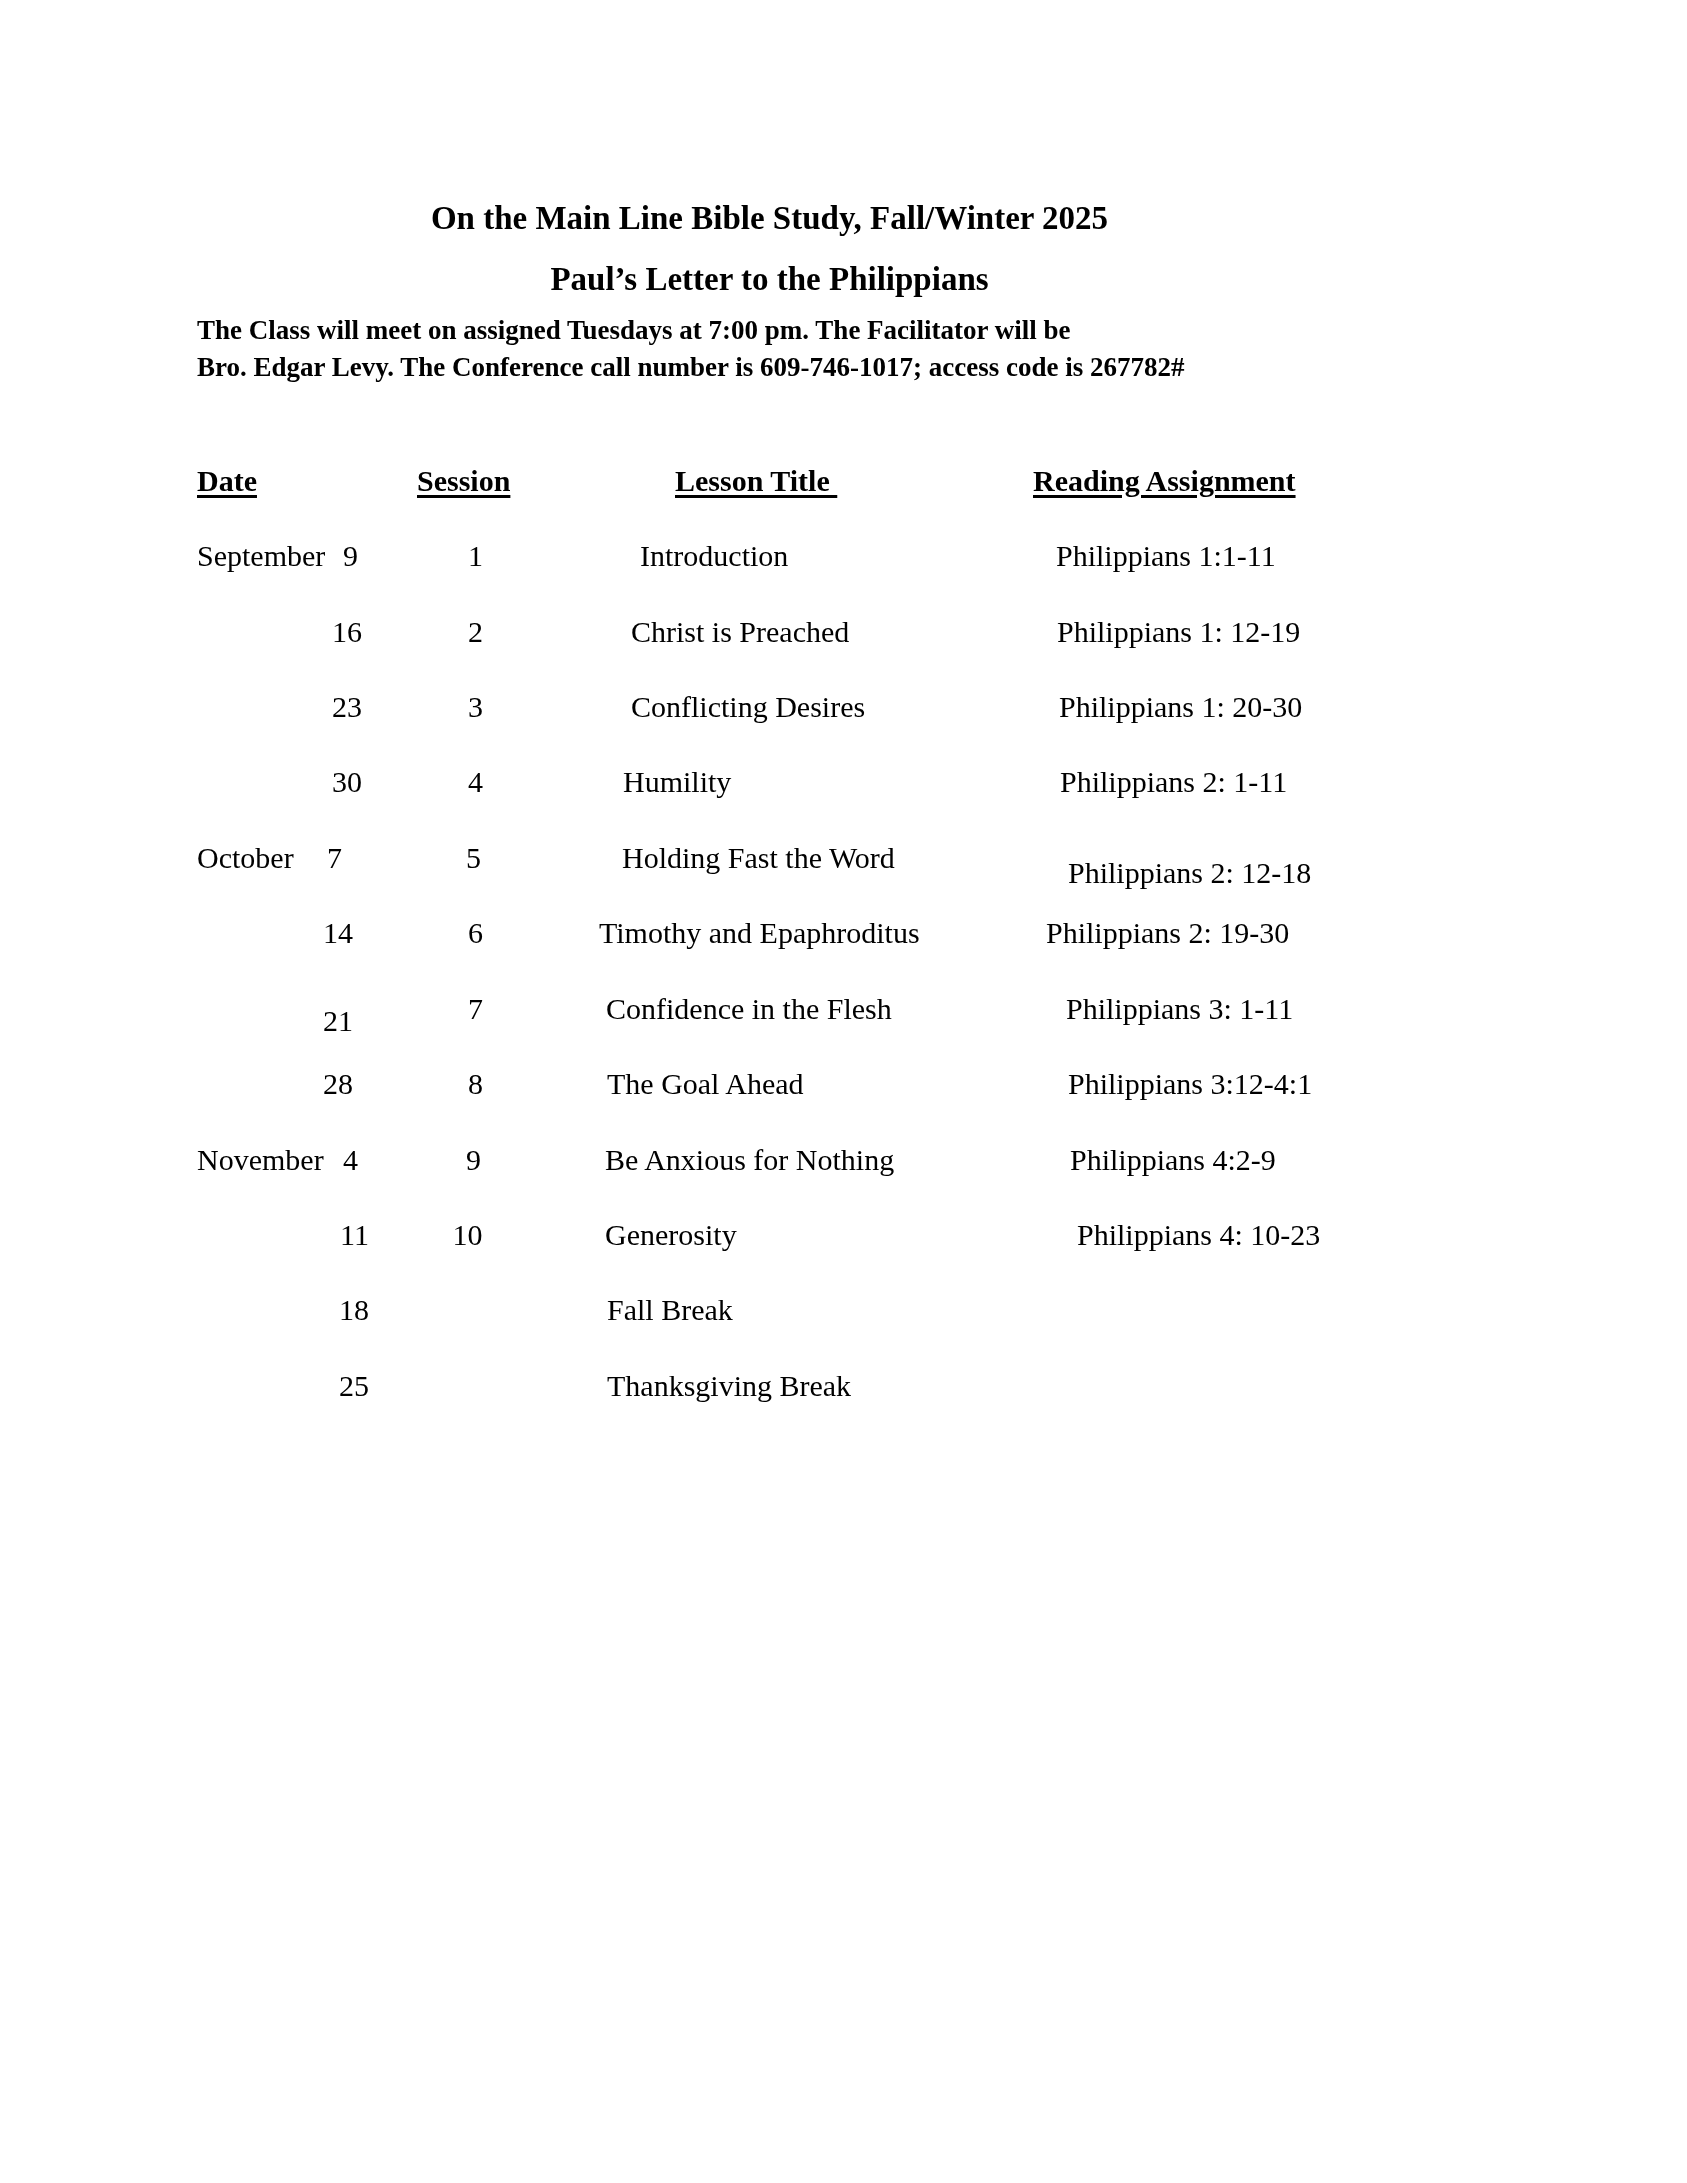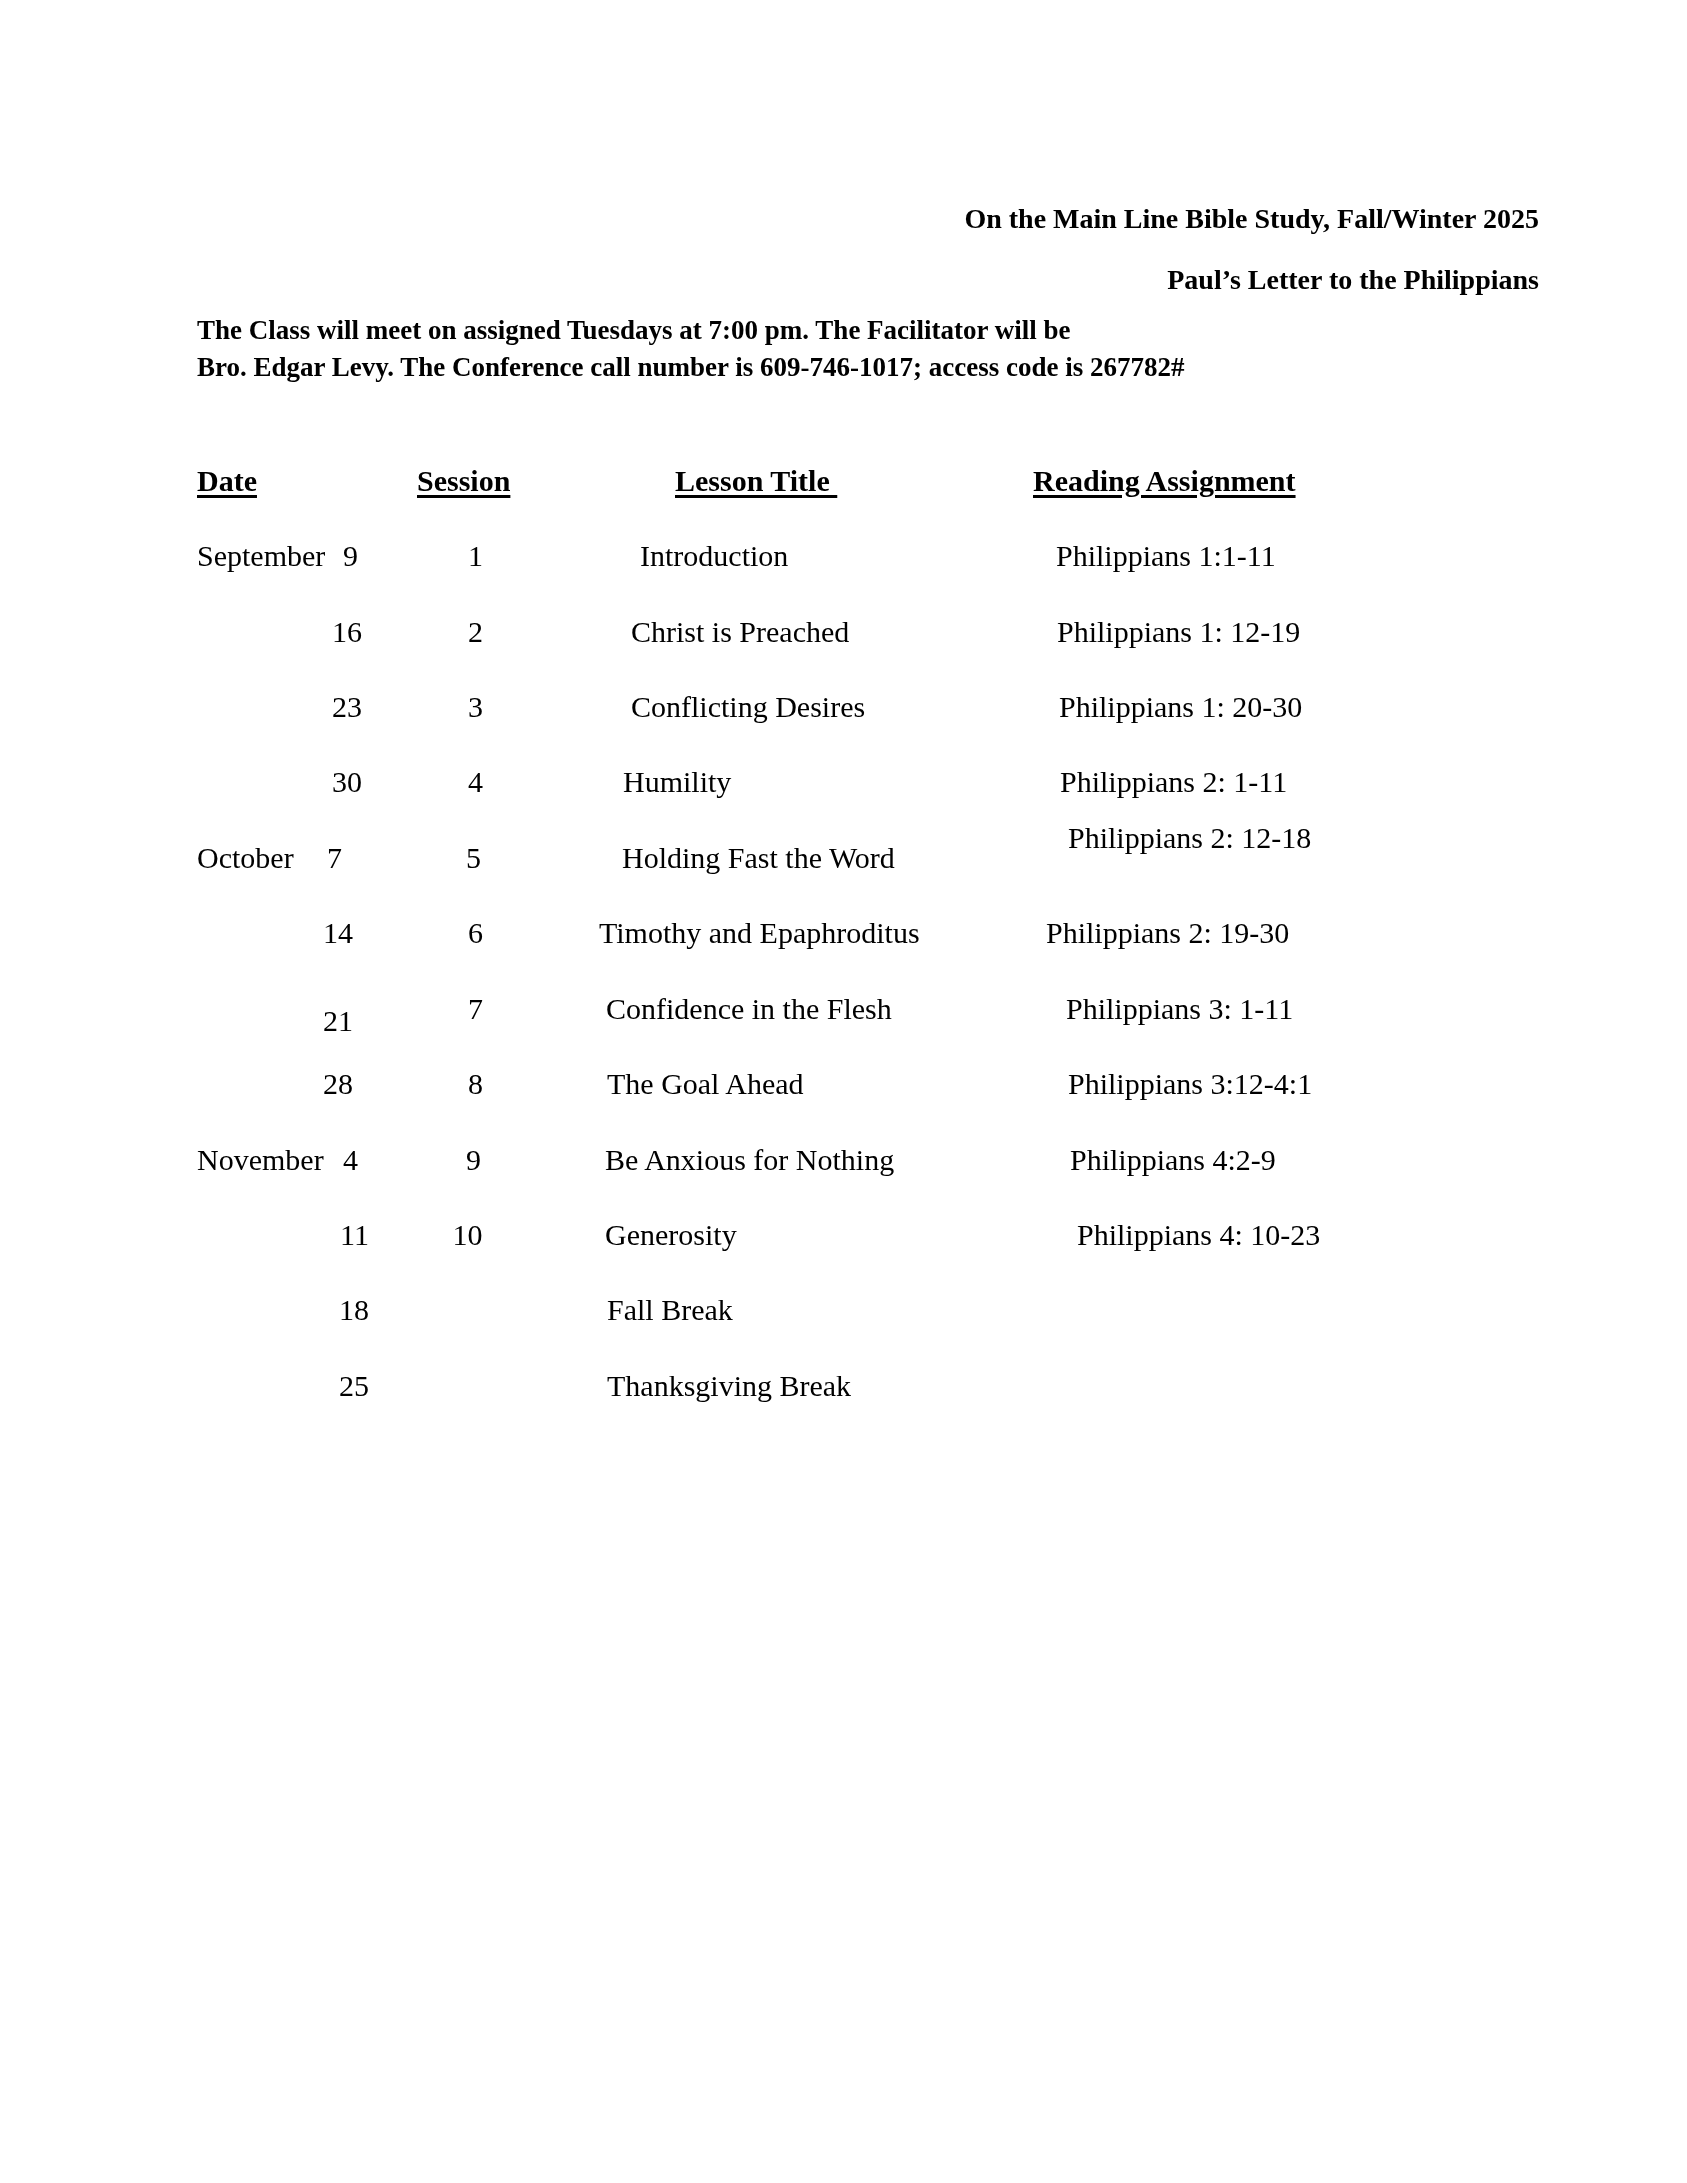--- a/index.html
+++ b/index.html
@@ -1,20 +1,20 @@
 <!DOCTYPE html>
 <html style="font-size:10.6px"><head>
 <meta charset="utf-8">
 <style>
   html, body { margin:0; padding:0; background:#ffffff; }
   body { width:1687px; height:2183px; position:relative; overflow:hidden;
          font-family:"Liberation Serif", "DejaVu Serif", serif; color:#000; }
   .page { position:absolute; left:0; top:0; width:1687px; height:2183px; background:#fff; }
-  .title { position:absolute; left:0; width:1539px; text-align:right;
-           font-weight:bold; font-size:28px; line-height:37px; }
+  .title { position:absolute; left:0; width:1539px; text-align:center;
+           font-weight:bold; font-size:33px; line-height:37px; }
   .para { position:absolute; left:197px; font-weight:bold; font-size:27px; line-height:37px; white-space:nowrap; }
   .hdr { position:absolute; font-weight:bold; font-size:30px; line-height:37px;
          text-decoration:underline; text-decoration-thickness:2.6px; text-underline-offset:4px; white-space:pre; }
   .cell { position:absolute; font-size:30px; line-height:37px; white-space:pre; }
   .date-num { text-align:right; width:79px; }
   .sess { text-align:center; width:53px; }
 </style>
 </head>
 <body>
 
@@ -61,21 +61,21 @@
     <div class="cell sess" style="left:449px; top:763px;">4</div>
     <div class="cell" style="left:623px; top:763px;">Humility</div>
     <div class="cell" style="left:1060px; top:763px;">Philippians 2: 1-11</div>
   </div>
 
   <div>
     <div class="cell" style="left:197px; top:839px;">October</div>
     <div class="cell" style="left:327px; top:839px;">7</div>
     <div class="cell sess" style="left:447px; top:839px;">5</div>
     <div class="cell" style="left:622px; top:839px;">Holding Fast the Word</div>
-    <div class="cell" style="left:1068px; top:819px;">Philippians 2: 12-18</div>
+    <div class="cell" style="left:1068px; top:854px;">Philippians 2: 12-18</div>
   </div>
 
   <div>
     <div class="cell" style="left:197px; top:914px;"></div>
     <div class="cell date-num" style="left:274px; top:914px;">14</div>
     <div class="cell sess" style="left:449px; top:914px;">6</div>
     <div class="cell" style="left:599px; top:914px;">Timothy and Epaphroditus</div>
     <div class="cell" style="left:1046px; top:914px;">Philippians 2: 19-30</div>
   </div>
 

